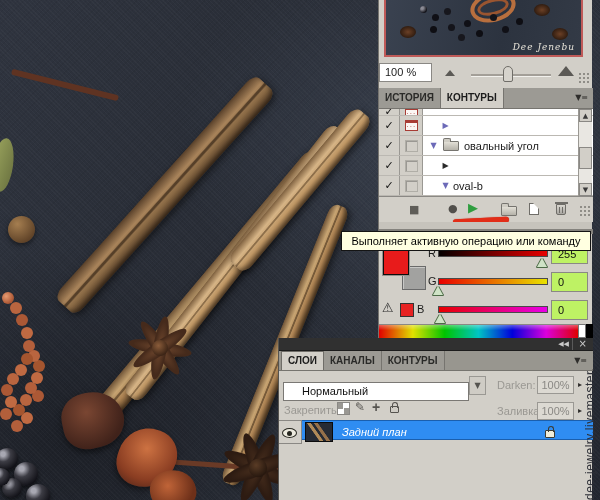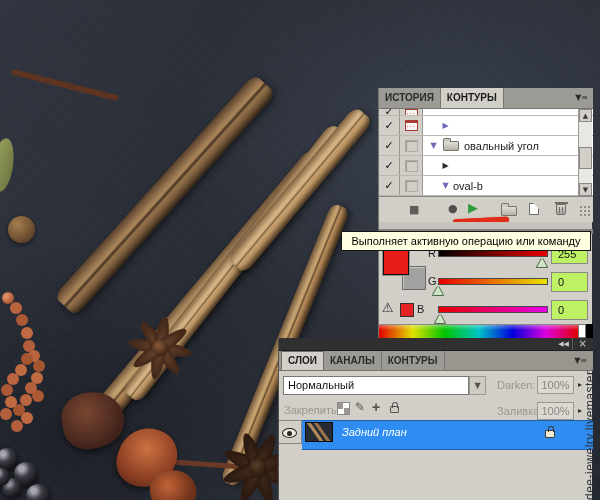--- a/index.html
+++ b/index.html
@@ -156,22 +156,22 @@
 
   
   #layers{left:278px;top:338px;width:314px;height:162px;border-left:1px solid #55534f;}
   .l-titlebar{position:absolute;left:0;top:0;width:314px;height:13px;background:#303030;
     border-bottom:1px solid #1c1c1c;}
   .l-collapse{position:absolute;right:24px;top:2px;color:#c9c9c9;font-size:7px;line-height:9px;}
   .l-close{position:absolute;right:6px;top:0px;color:#c9c9c9;font-size:10px;line-height:12px;
     border-left:1px solid #5a5a5a;padding-left:6px;}
   .l-tabs{position:absolute;left:0;top:13px;width:314px;height:20px;background:#98968f;
     border-bottom:1px solid #76746f;white-space:nowrap;padding-left:2px;}
-  .dd{position:absolute;left:4px;top:38px;width:186px;height:19px;background:#fff;
-    border:1px solid #7a7874;line-height:17px;padding-left:4px;color:#111;}
+  .dd{position:absolute;left:4px;top:44px;width:186px;height:19px;background:#fff;
+    border:1px solid #7a7874;line-height:17px;padding-left:18px;color:#111;}
   .dd-arrow{position:absolute;left:190px;top:38px;width:17px;height:19px;background:#cfccc5;
     border:1px solid #9a9893;text-align:center;font-size:8px;line-height:17px;color:#55534f;}
   .glabel{position:absolute;color:#9a9893;font-size:11px;}
   .vbox{position:absolute;width:37px;height:18px;background:#dcd9d2;border:1px solid #9a9893;
     color:#8a8884;text-align:center;line-height:16px;}
   .varrow{position:absolute;font-size:8px;color:#2e2d2b;line-height:10px;}
   .checker{position:absolute;left:58px;top:64px;width:13px;height:13px;border:1px solid #8a8884;
     background:conic-gradient(#fff 0 25%,#9a9893 0 50%,#fff 0 75%,#9a9893 0);}
   .brush{position:absolute;left:76px;top:62px;font-size:12px;color:#55534f;line-height:14px;}
   .movei{position:absolute;left:93px;top:61px;font-size:14px;font-weight:bold;color:#55534f;line-height:16px;}
@@ -179,21 +179,21 @@
     border:1px solid #55534f;border-radius:1px;}
   .locksm::before{content:'';position:absolute;left:1px;top:-5px;width:4px;height:5px;
     border:1.5px solid #55534f;border-bottom:none;border-radius:4px 4px 0 0;}
   .layerrow{position:absolute;left:0;top:82px;width:314px;height:24px;}
   .eyecell{position:absolute;left:0;top:0;width:23px;height:24px;background:#d2cfc8;
     border-top:1px solid #8a8884;border-bottom:1px solid #8a8884;border-right:1px solid #8a8884;}
   .eye{position:absolute;left:3px;top:7px;width:15px;height:10px;border:1.5px solid #26261f;
     border-radius:50%;background:#eceade;}
   .eye::after{content:'';position:absolute;left:3.5px;top:1.5px;width:5px;height:5px;
     border-radius:50%;background:#26261f;}
-  .bluebar{position:absolute;left:23px;top:0;width:291px;height:30px;background:#2f8df2;
+  .bluebar{position:absolute;left:23px;top:0;width:291px;height:20px;background:#2f8df2;
     border-top:1px solid #1a5fae;border-bottom:1px solid #1a5fae;}
   .lthumb{position:absolute;left:3px;top:1px;width:28px;height:20px;border:1px solid #0b0b0b;
     background:
       linear-gradient(55deg,transparent 34%,#b08a58 36% 44%,transparent 46% 52%,#96714a 54% 62%,transparent 64%),
       #262b34;}
   .lname{position:absolute;left:40px;top:5px;color:#fff;font-style:italic;font-size:11px;}
   .locklayer{position:absolute;right:38px;top:9px;width:10px;height:8px;background:#efedd9;
     border:1px solid #3c3c34;border-radius:1px;}
   .locklayer::before{content:'';position:absolute;left:1.5px;top:-5px;width:4px;height:5px;
     border:1.5px solid #3c3c34;border-bottom:none;border-radius:4px 4px 0 0;}
@@ -243,20 +243,36 @@
         3px 104px 0 #c06a42, -2px 116px 0 #b35f3b, 26px 58px 0 #b9653f, 31px 68px 0 #a5552f,
         29px 80px 0 #c06a42, 23px 90px 0 #b35f3b, 30px 98px 0 #ab5835, 18px 102px 0 #b9653f,
         11px 112px 0 #a5552f, 19px 120px 0 #c06a42, 9px 128px 0 #b35f3b;"></div>
     <div class="bbead" style="left:-4px;top:448px;width:22px;height:22px;"></div>
     <div class="bbead" style="left:14px;top:462px;width:24px;height:24px;"></div>
     <div class="bbead" style="left:2px;top:478px;width:20px;height:20px;"></div>
     <div class="bbead" style="left:26px;top:484px;width:24px;height:24px;"></div>
     <div class="bbead" style="left:-8px;top:468px;width:18px;height:18px;"></div>
   </div>
 
+  <div id="navigator" class="panel">
+    <div class="nav-thumb">
+      <div class="nt-spiral"></div>
+      <div class="nt-beads"></div>
+      <div class="nt-anise" style="left:14px;top:26px;"></div>
+      <div class="nt-anise" style="left:148px;top:4px;"></div>
+      <div class="nt-anise" style="left:166px;top:28px;"></div>
+      <div class="nav-credit">Dee Jenebu</div>
+    </div>
+    <div class="nav-zoomfield">100 %</div>
+    <div class="mtn mtn-s"></div>
+    <div class="nav-track"></div>
+    <div class="nav-thumbtn"></div>
+    <div class="mtn mtn-b"></div>
+    <div class="grip" style="right:2px;top:72px;"></div>
+  </div>
 
   <div id="actions" class="panel">
     <div class="a-tabs">
       <span class="tab inactive">ИСТОРИЯ</span><span class="tab active">КОНТУРЫ</span>
       <div class="pmenu icofont" style="right:5px;top:6px;">▼≡</div>
     </div>
 
     <div class="a-rows">
       <div class="arow partial">
         <div class="c-check">

